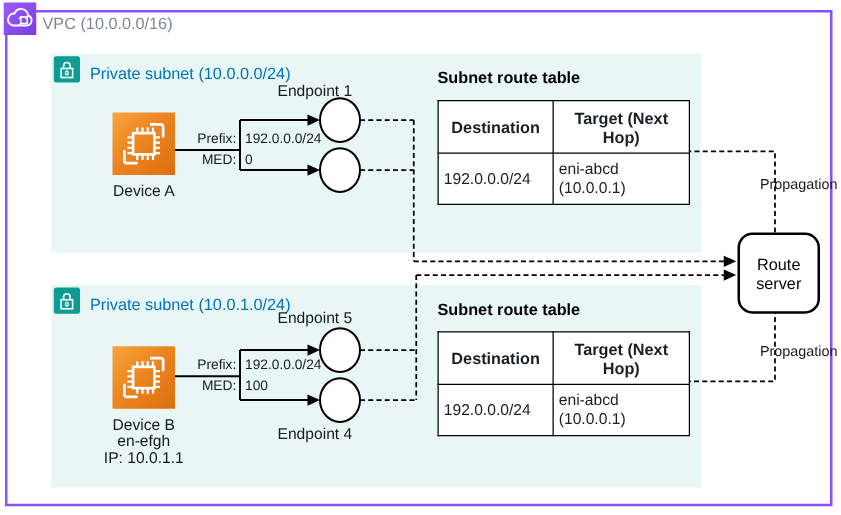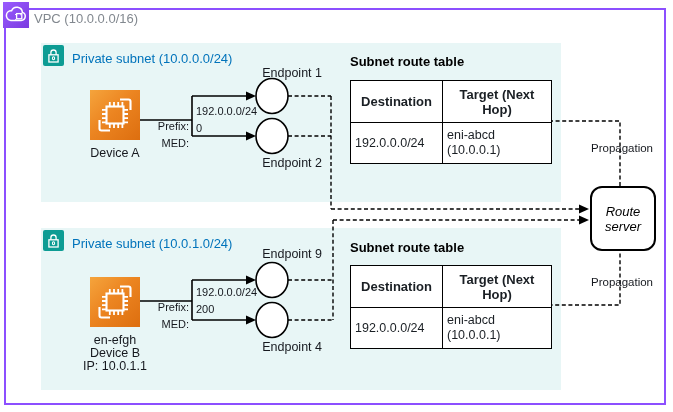--- a/index.html
+++ b/index.html
@@ -11,33 +11,33 @@
   .vpc-border{left:4px;top:8px;width:658px;height:393px;border:2px solid #8C4FFF;}
   .vpc-icon{left:3px;top:2px;width:26px;height:26px;background:linear-gradient(135deg,#9a5bff,#7b3be0);display:flex;align-items:center;justify-content:center;}
   .vpc-label{left:34px;top:11px;font-size:13px;color:#82888f;white-space:nowrap;}
   .subnet{width:520px;background:#E8F6F6;}
   .subnet1{left:41px;top:43px;height:159px;}
   .subnet2{left:41px;top:228px;height:162px;}
   .lock-icon{width:21px;height:21px;background:#0D9C94;border-radius:2px;display:flex;align-items:center;justify-content:center;}
   .subnet-label{font-size:13px;color:#0073BB;white-space:nowrap;}
   .device-icon{width:50px;height:50px;background:linear-gradient(135deg,#F5A43C 0%,#EC8521 45%,#DD6E0F 100%);display:flex;align-items:center;justify-content:center;}
   .stack{width:120px;text-align:center;font-size:12.5px;line-height:13px;color:#16191f;}
-  .ep-label{width:100px;text-align:right;font-size:12.5px;color:#16191f;white-space:nowrap;}
-  .adv-label{font-size:11px;color:#16191f;width:55px;text-align:right;white-space:nowrap;margin-top:15px;}
+  .ep-label{width:100px;text-align:left;font-size:12.5px;color:#16191f;white-space:nowrap;}
+  .adv-label{font-size:11px;color:#16191f;width:55px;text-align:right;white-space:nowrap;}
   .adv-value{font-size:11px;color:#16191f;white-space:nowrap;}
   .rt-title{font-size:13px;font-weight:bold;color:#000;white-space:nowrap;}
   table.rt{border-collapse:collapse;background:#fff;table-layout:fixed;}
   table.rt td,table.rt th{border:1.5px solid #000;vertical-align:middle;padding:0 4px;}
   table.rt th{font-size:13px;font-weight:bold;width:83px;height:41px;line-height:15px;}
   table.rt th.col2,table.rt td.col2{width:100px;}
   table.rt td{font-size:12.5px;height:40px;line-height:15px;}
   .route-server{left:590px;top:186px;width:62px;height:61px;background:#fff;border:2px solid #000;
     border-radius:12px;display:flex;align-items:center;justify-content:center;text-align:center;
-    font-size:13px;line-height:15px;color:#000;font-style:italic;}
-  .prop-label{width:96px;text-align:center;font-size:11.5px;color:#16191f;white-space:nowrap;}
+    font-size:13px;line-height:15px;color:#000;}
+  .prop-label{width:96px;text-align:right;font-size:11.5px;color:#16191f;white-space:nowrap;}
   svg{display:block;}
   .overlay{left:0;top:0;pointer-events:none;}
 </style>
 </head>
 <body>
 
 <div class="stage">
 
   <div class="abs subnet subnet1"></div>
   <div class="abs subnet subnet2"></div>
@@ -154,38 +154,37 @@
       <rect x="16.5" y="16.5" width="17" height="17" fill="none" stroke="#fff" stroke-width="2.1"></rect>
       <g stroke="#fff" stroke-width="1.8">
         <path d="M19.8,12 v4.5 M24,12 v4.5 M28.2,12 v4.5 M32.4,12 v4.5"></path>
         <path d="M19.8,33.5 v4.5 M24,33.5 v4.5 M28.2,33.5 v4.5 M32.4,33.5 v4.5"></path>
         <path d="M12,19.8 h4.5 M12,24 h4.5 M12,28.2 h4.5 M12,32.4 h4.5"></path>
         <path d="M33.5,19.8 h4.5 M33.5,24 h4.5 M33.5,28.2 h4.5 M33.5,32.4 h4.5"></path>
       </g>
     </svg>
   </div>
   <div class="abs stack" style="left:55px;top:334px;">
+    <div>Device B</div>
     <div>en-efgh</div>
-    <div>Device B</div>
     <div>IP: 10.0.1.1</div>
   </div>
 
   <div class="abs adv-label" style="left:134px;top:105px;">Prefix:</div>
   <div class="abs adv-value" style="left:196px;top:105px;">192.0.0.0/24</div>
   <div class="abs adv-label" style="left:134px;top:122px;">MED:</div>
   <div class="abs adv-value" style="left:196px;top:122px;">0</div>
 
   <div class="abs adv-label" style="left:134px;top:286px;">Prefix:</div>
   <div class="abs adv-value" style="left:196px;top:286px;">192.0.0.0/24</div>
   <div class="abs adv-label" style="left:134px;top:303px;">MED:</div>
-  <div class="abs adv-value" style="left:196px;top:303px;">200</div>
+  <div class="abs adv-value" style="left:196px;top:303px;">100</div>
 
   <div class="abs ep-label" style="left:222px;top:66px;">Endpoint 1</div>
-  <div class="abs ep-label" style="left:222px;top:156px;">Endpoint 2</div>
-  <div class="abs ep-label" style="left:222px;top:247px;">Endpoint 9</div>
+  <div class="abs ep-label" style="left:222px;top:247px;">Endpoint 5</div>
   <div class="abs ep-label" style="left:222px;top:340px;">Endpoint 4</div>
 
   <div class="abs rt-title" style="left:350px;top:54px;">Subnet route table</div>
   <div class="abs" style="left:350px;top:80px;">
     <table class="rt">
       <tbody>
           <tr>
         <th>Destination</th>
         <th class="col2">Target (Next Hop)</th>
       </tr>

